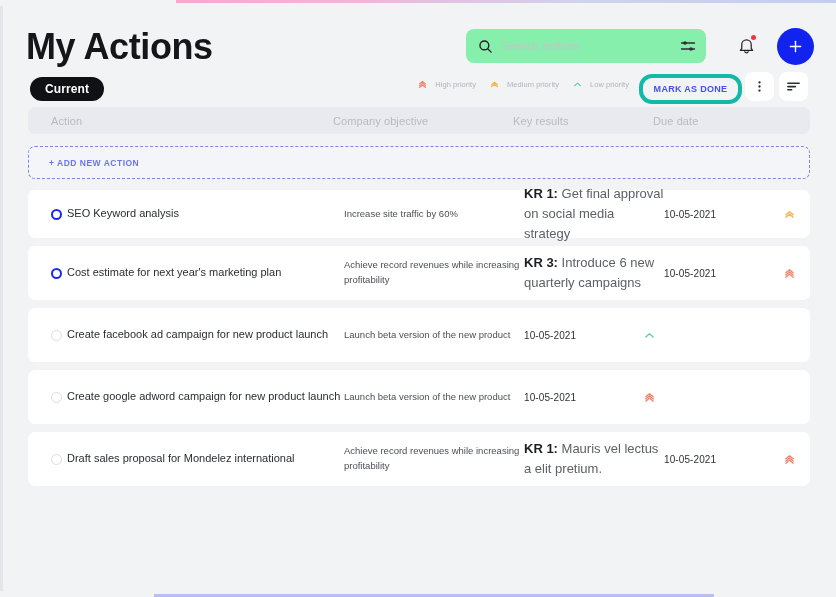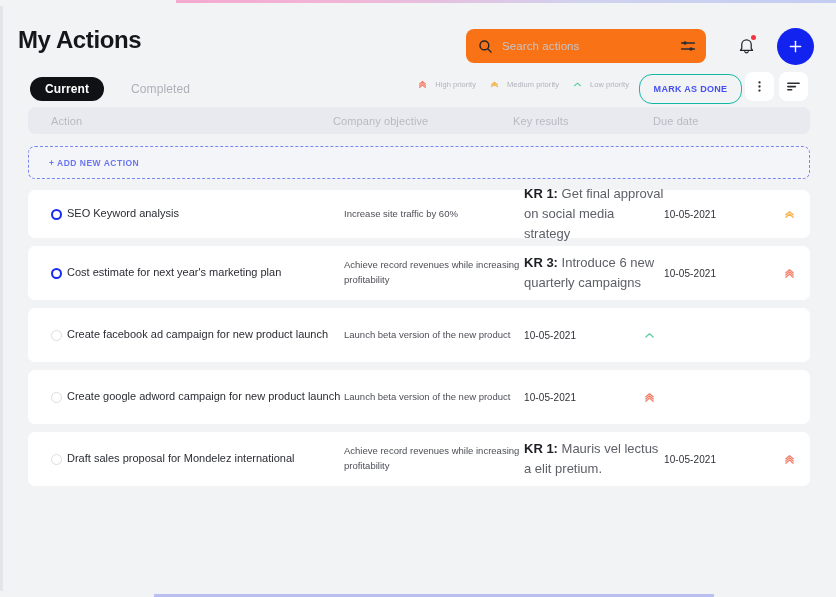--- a/index.html
+++ b/index.html
@@ -42,36 +42,36 @@
     top: 6px;
     left: 0;
     width: 3px;
     height: 585px;
     background: #e3e5e9;
   }
 
   
   .page-title {
     position: absolute;
-    left: 18px;
+    left: 26px;
     top: 26px;
-    font-size: 24px;
+    font-size: 36px;
     font-weight: bold;
     color: #15161a;
     letter-spacing: -0.4px;
   }
 
   
   .search-box {
     position: absolute;
     left: 466px;
     top: 29px;
     width: 240px;
     height: 34px;
-    background: #f97316;
+    background: #86efac;
     border-radius: 8px;
     display: flex;
     align-items: center;
     padding: 0 10px 0 12px;
   }
   .search-icon { width: 15px; height: 15px; flex: 0 0 auto; }
   .search-input {
     flex: 1 1 auto;
     border: none;
     outline: none;
@@ -144,21 +144,21 @@
   .legend-item { display: flex; align-items: center; gap: 8px; }
   .legend-label { font-size: 7.5px; color: #b1b3ba; letter-spacing: 0.05px; }
 
   
   .mark-done {
     position: absolute;
     left: 639px;
     top: 74px;
     width: 103px;
     height: 30px;
-    border: 1px solid #14b8a6;
+    border: 4px solid #14b8a6;
     border-radius: 13px;
     background: transparent;
     color: #4450ee;
     font-family: "Liberation Sans", sans-serif;
     font-size: 9px;
     font-weight: bold;
     letter-spacing: 0.3px;
     cursor: pointer;
   }
   .sq-btn {
@@ -304,21 +304,20 @@
 
   <div class="add-btn">
     <svg width="15" height="15" viewBox="0 0 16 16">
       <line x1="8" y1="2.5" x2="8" y2="13.5" stroke="#fff" stroke-width="1.5" stroke-linecap="round"></line>
       <line x1="2.5" y1="8" x2="13.5" y2="8" stroke="#fff" stroke-width="1.5" stroke-linecap="round"></line>
     </svg>
   </div>
 
   <div class="tabs">
     <div class="tab active">Current</div>
-    <div class="tab inactive">Completed</div>
   </div>
 
   <div class="legend">
     <div class="legend-item">
       <svg width="9" height="9" viewBox="0 0 12 12">
         <path d="M2 5.2L6 1.8l4 3.4" fill="none" stroke="#f4836e" stroke-width="1.5" stroke-linecap="round" stroke-linejoin="round"></path>
         <path d="M2 7.6L6 4.2l4 3.4" fill="none" stroke="#f4836e" stroke-width="1.5" stroke-linecap="round" stroke-linejoin="round"></path>
         <path d="M2 10L6 6.6l4 3.4" fill="none" stroke="#f4836e" stroke-width="1.5" stroke-linecap="round" stroke-linejoin="round"></path>
       </svg>
       <span class="legend-label">High priority</span>

